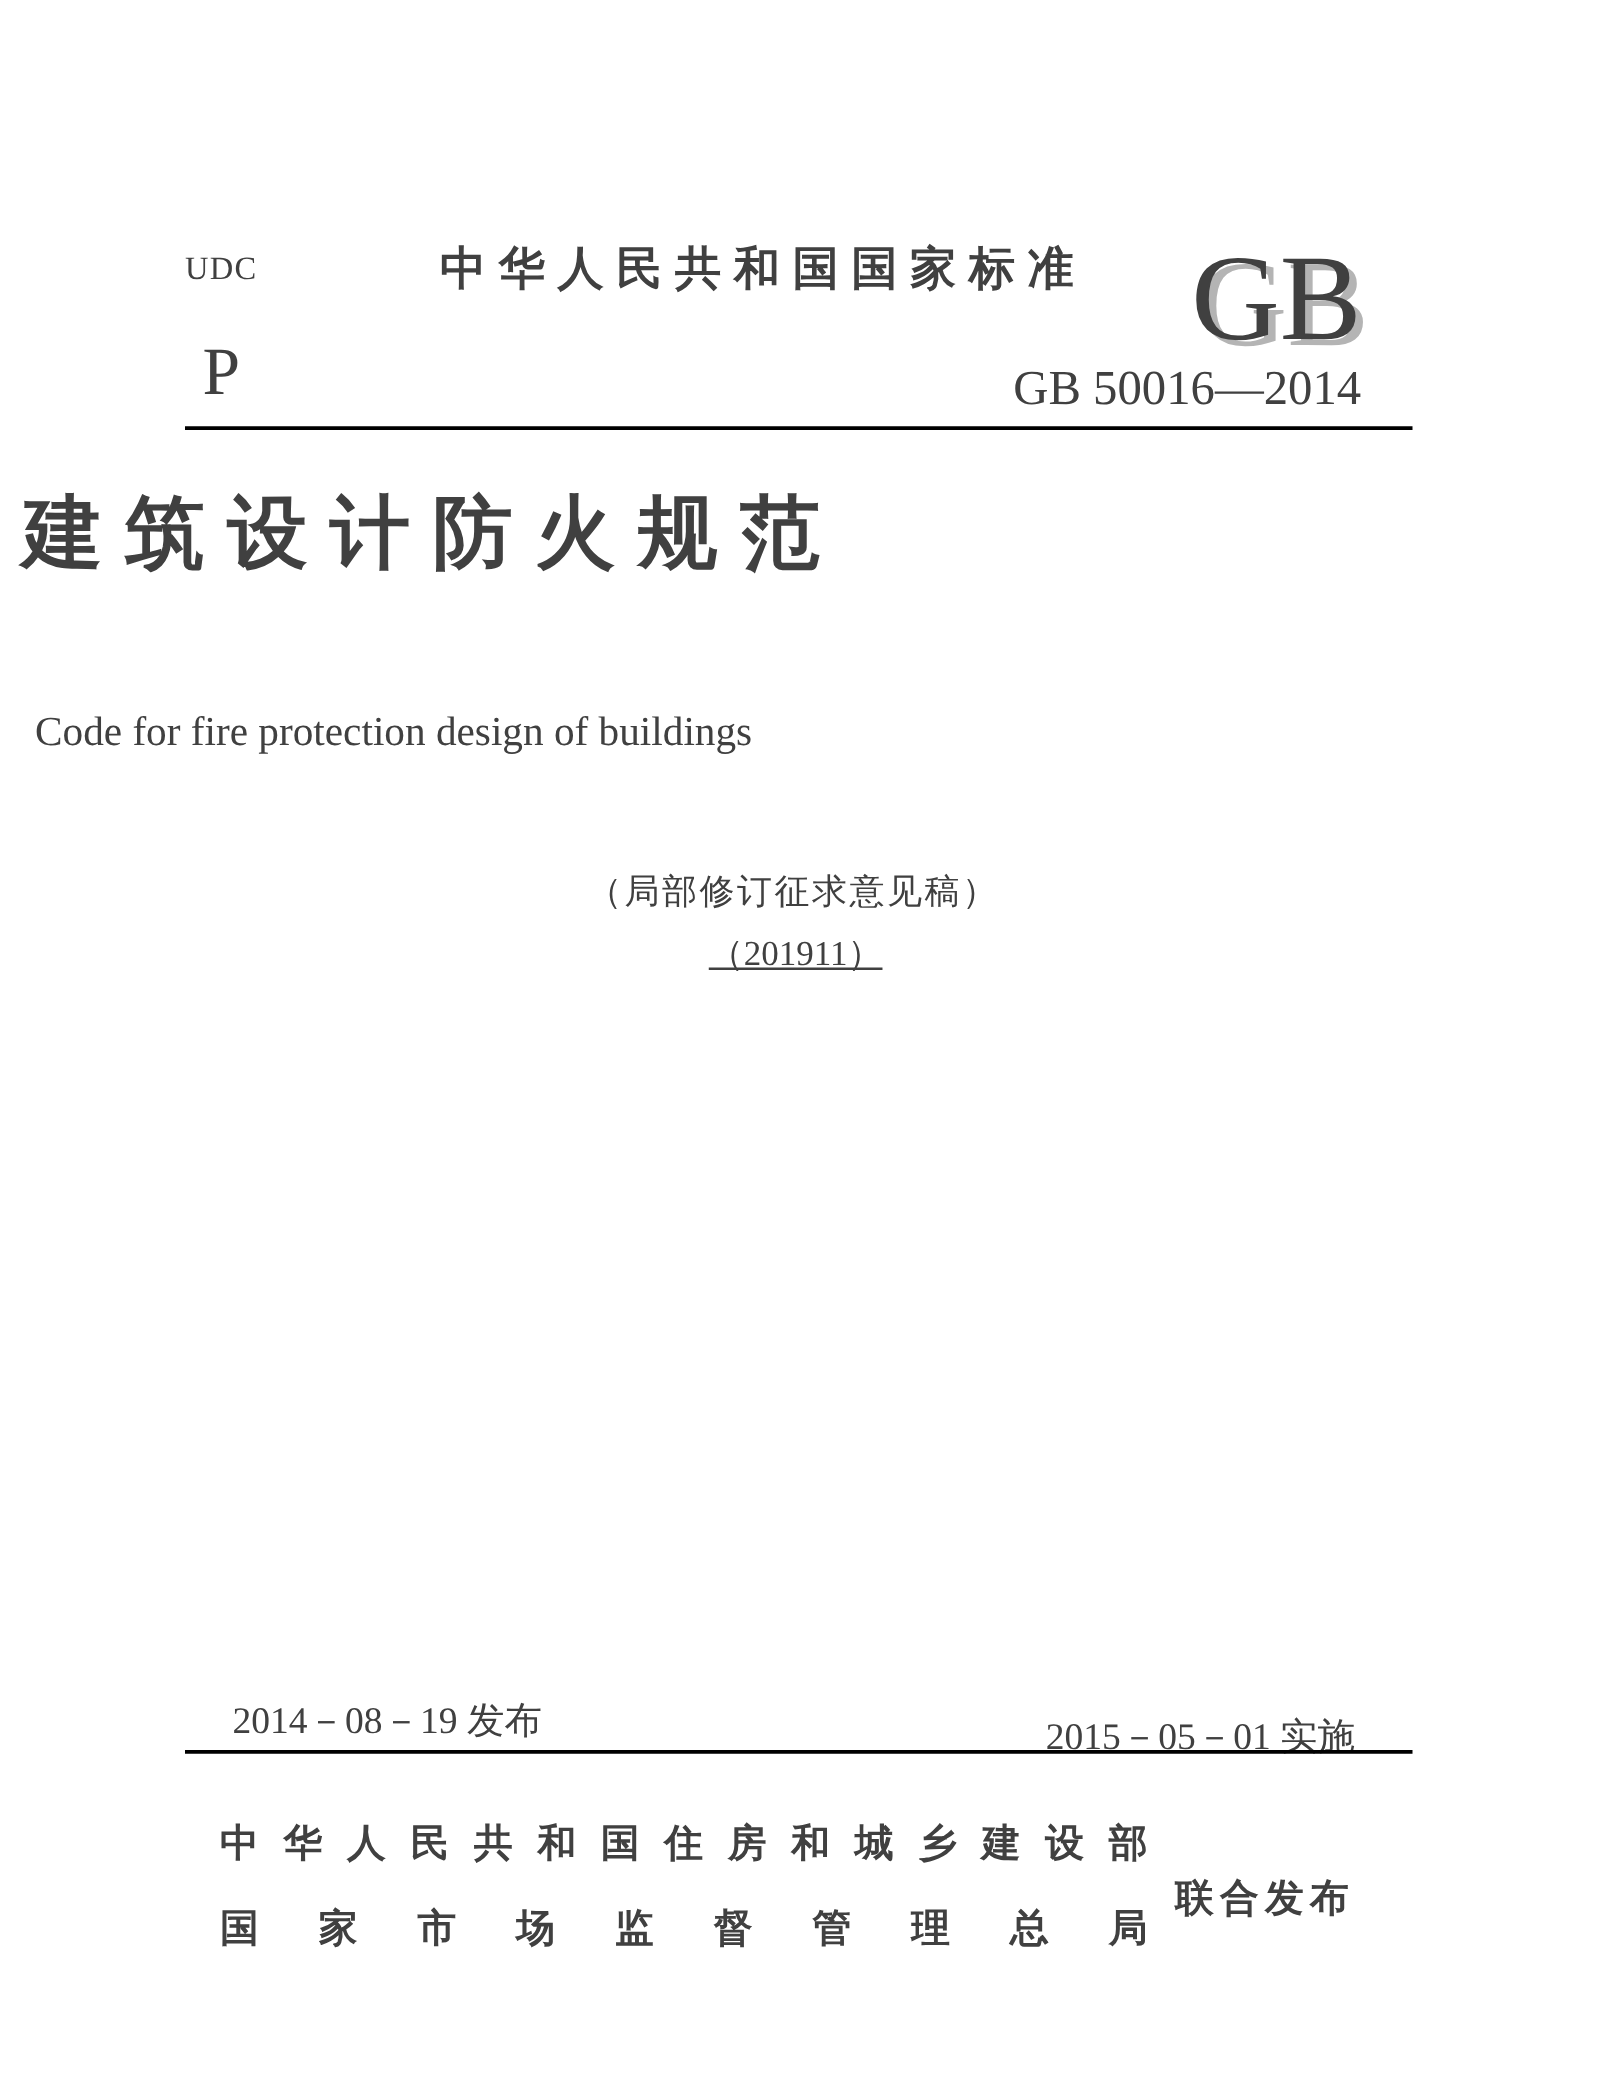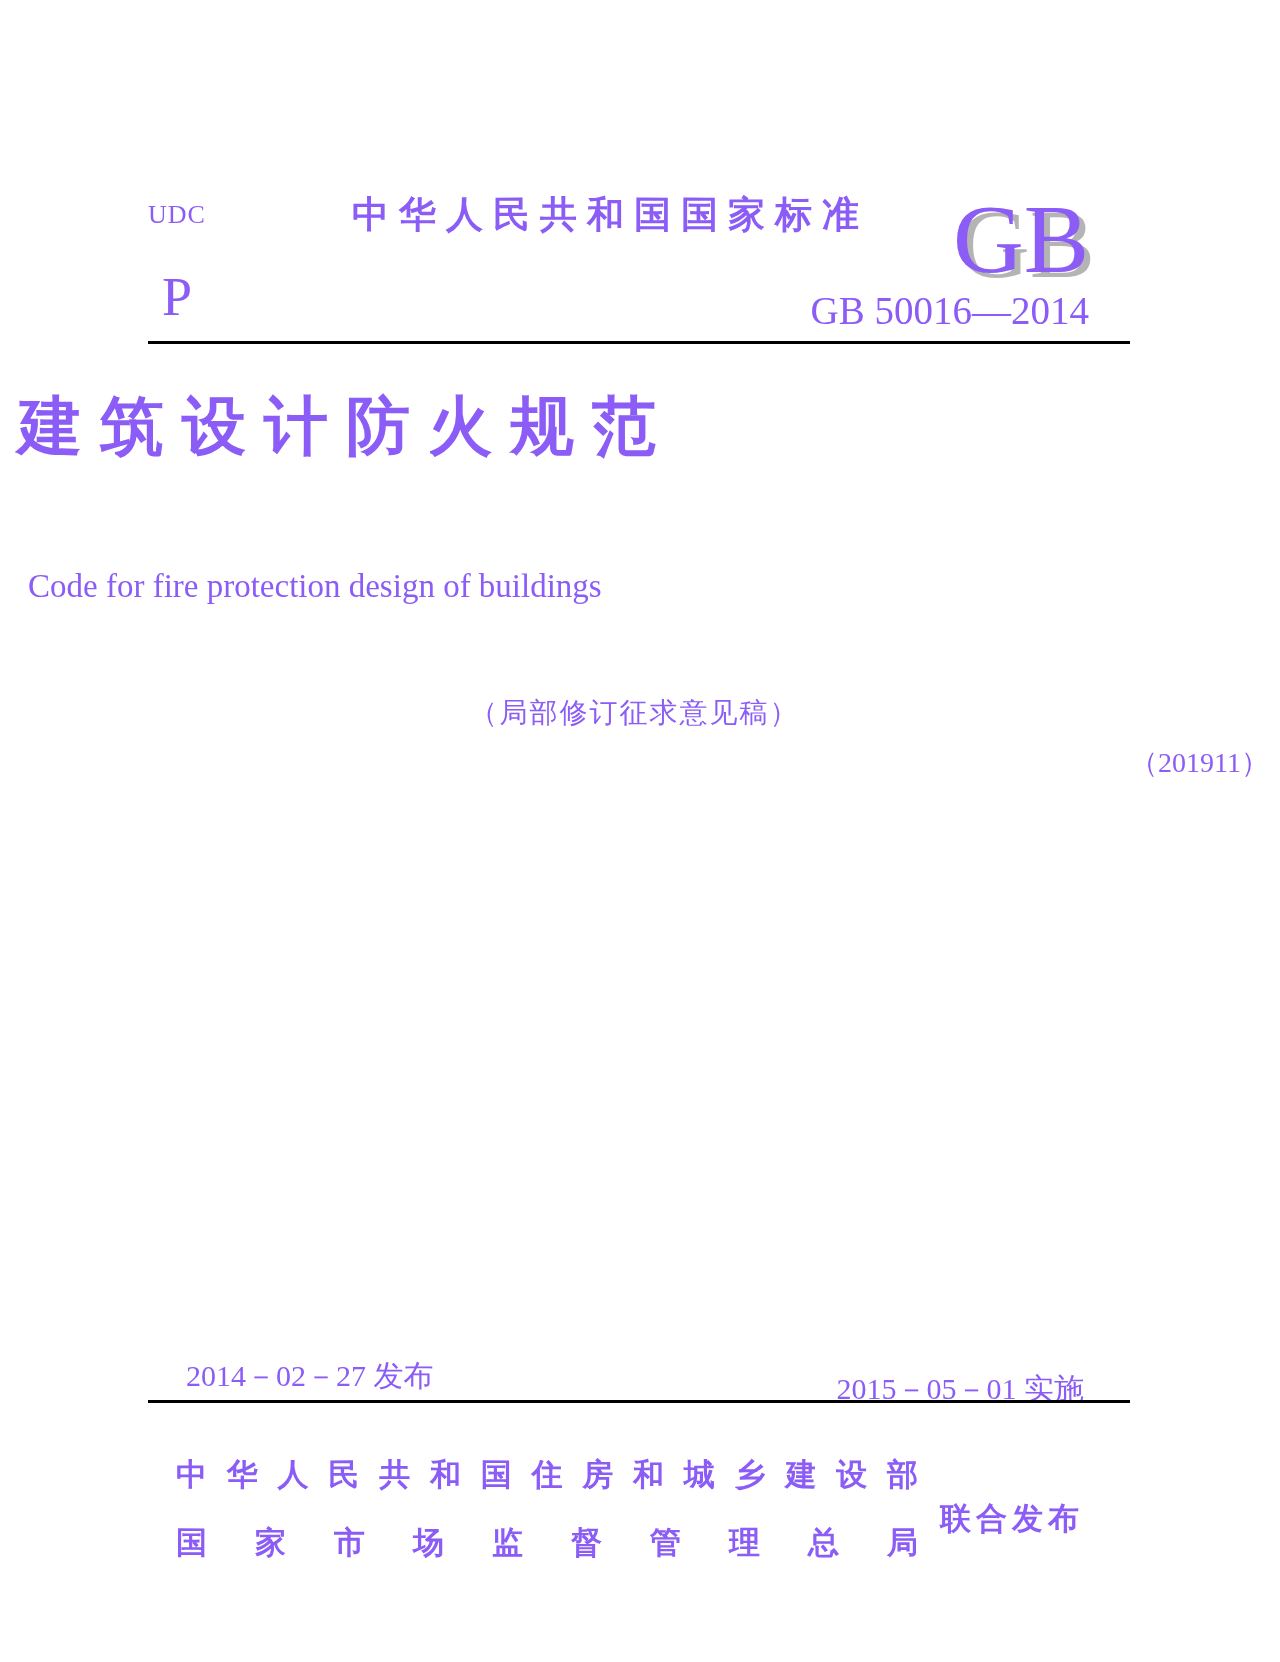--- a/index.html
+++ b/index.html
@@ -5,21 +5,21 @@
   html, body {
     margin: 0;
     padding: 0;
     background: #ffffff;
   }
   .page {
     position: relative;
     width: 1269px;
     height: 1662px;
     background: #ffffff;
-    color: #8b5cf6;
+    color: #404040;
     overflow: hidden;
     font-family: "Liberation Serif", "DejaVu Serif", serif;
   }
   .abs { position: absolute; }
 
   
   .udc-label {
     left: 148px; top: 200px;
     font-size: 26px;
     letter-spacing: 1px;
@@ -82,23 +82,24 @@
   .revision-note {
     left: 0; right: 0; top: 694px;
     text-align: center;
     font-size: 28px;
     letter-spacing: 2px;
     white-space: nowrap;
     font-family: Liberation Mono, monospace;
   }
   .revision-code {
     left: 4px; right: 0; top: 744px;
-    text-align: right;
+    text-align: center;
     font-size: 28px;
     white-space: nowrap;
+    text-decoration: underline;
   }
 
   
   .issue-date {
     left: 186px; top: 1356px;
     font-size: 30px;
     white-space: nowrap;
   }
   .implementation-date {
     right: 185px; top: 1356px;
@@ -145,21 +146,21 @@
   <div class="abs rule rule-top"></div>
 
   <div class="abs main-title-zh">建筑设计防火规范</div>
 
   <div class="abs main-title-en">Code for fire protection design of buildings</div>
 
   <div class="abs revision-note">（局部修订征求意见稿）</div>
 
   <div class="abs revision-code">（201911）</div>
 
-  <div class="abs issue-date">2014－02－27 发布</div>
+  <div class="abs issue-date">2014－08－19 发布</div>
 
   <div class="abs implementation-date">2015－05－01 实施</div>
 
   <div class="abs rule rule-bottom"></div>
 
   <div class="abs issuer-line issuer-line-1">
       <span>中</span>
       <span>华</span>
       <span>人</span>
       <span>民</span>

